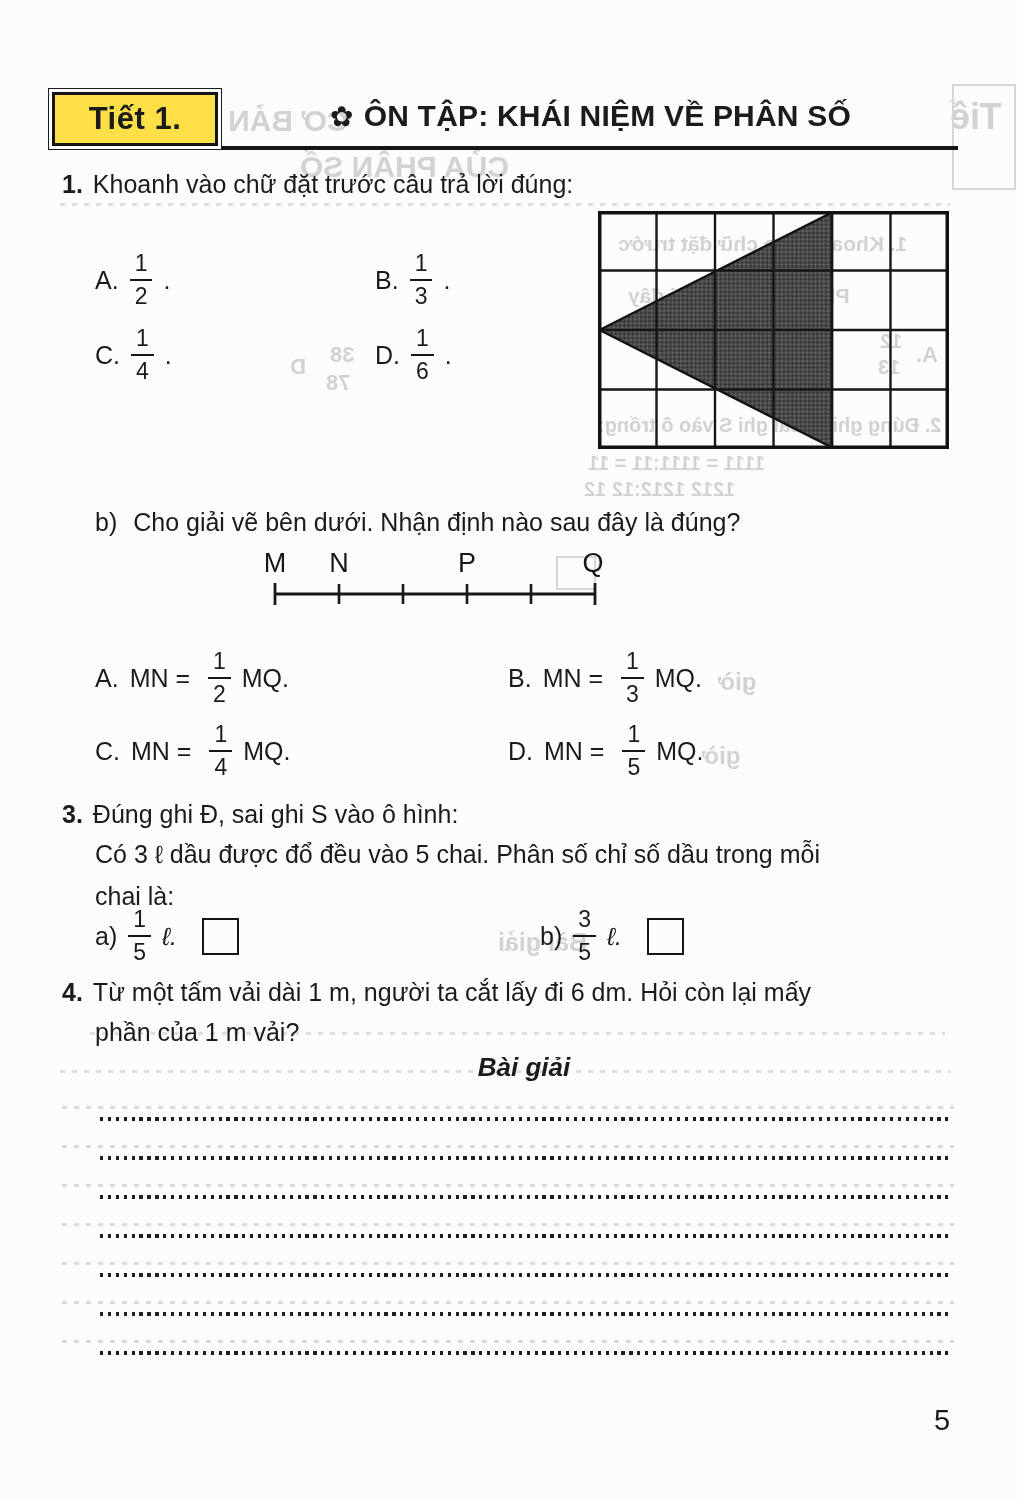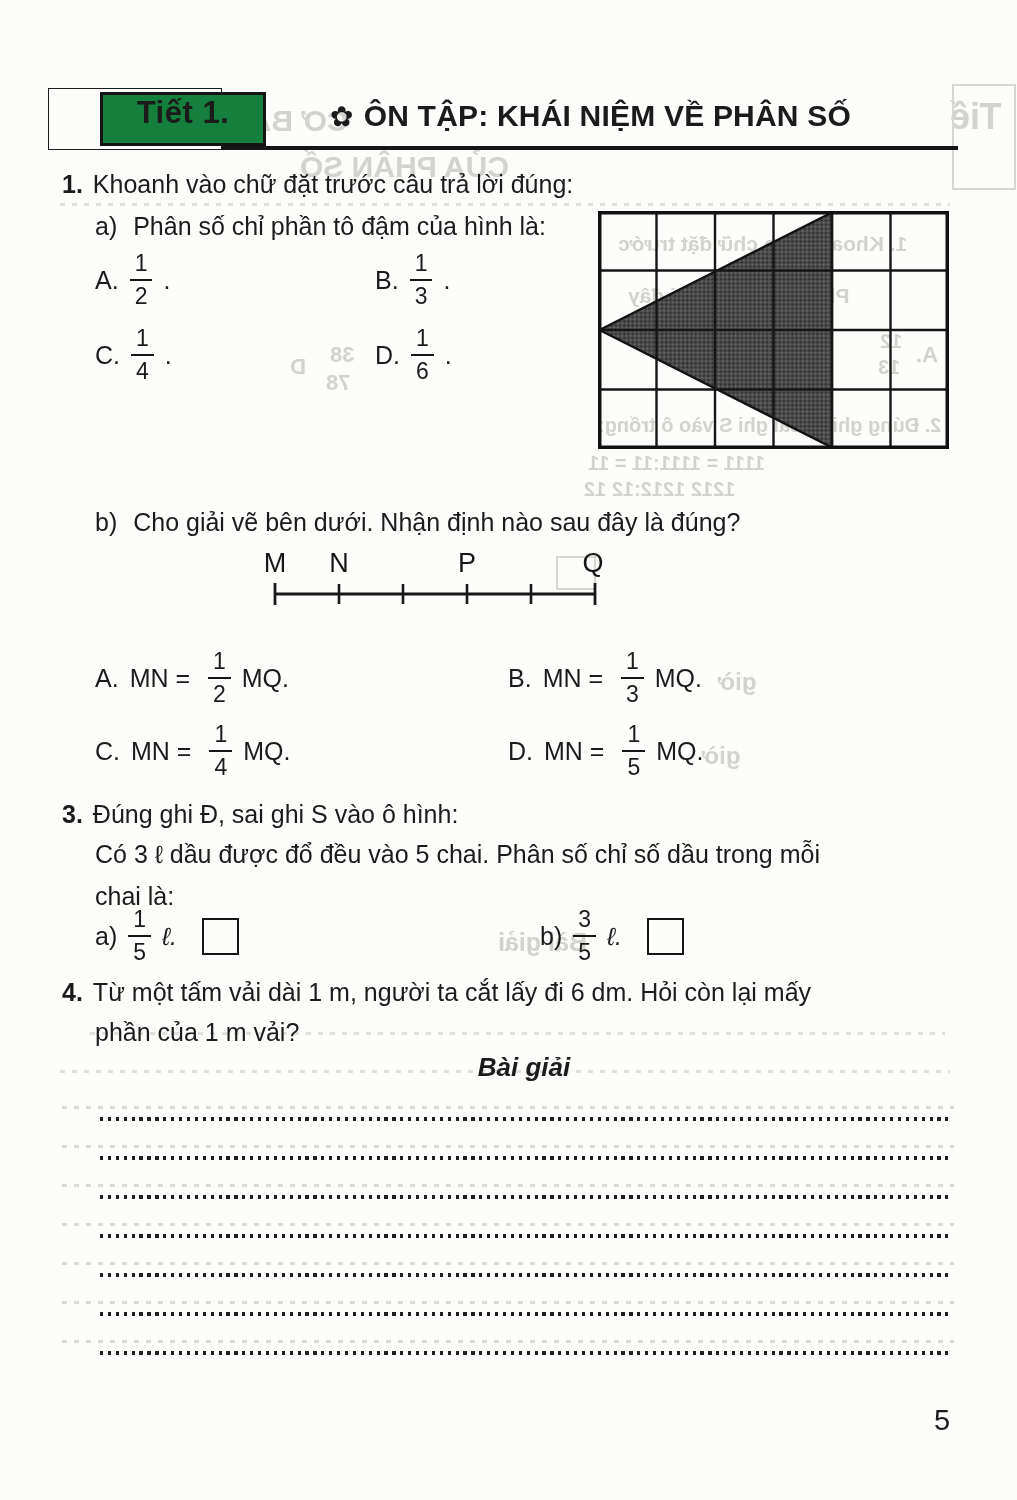--- a/index.html
+++ b/index.html
@@ -17,23 +17,22 @@
 
   
   .tiet-box {
     left: 48px; top: 88px; width: 174px; height: 62px;
     border: 1.6px solid #1a1a1a;
     padding: 3px;
   }
   .tiet-inner {
     width: 100%; height: 100%;
     border: 3.6px solid #141414;
-    display: flex; justify-content: center;
-    background: #15803d;
-    margin-left: 48px;
+    display: flex; align-items: center; justify-content: center;
+    background: #fde047;
   }
   .tiet-label { font-size: 31px; font-weight: bold; letter-spacing: .5px; }
   .page-title {
     left: 330px; top: 99px;
     font-size: 30px; font-weight: bold; white-space: nowrap;
     letter-spacing: .2px;
   }
   .florette { margin-right: 10px; font-size: 28px; }
   .header-rule { left: 222px; top: 146px; width: 736px; height: 4px; background: #151515; }
 
@@ -121,24 +120,20 @@
     <div class="abs page-title">
       <span class="florette">✿</span><span>ÔN TẬP: KHÁI NIỆM VỀ PHÂN SỐ</span>
     </div>
     <div class="abs header-rule"></div>
 
     <div class="abs qline" style="left:62px; top:170px;">
       <span class="qnum">1.</span>
       <span>Khoanh vào chữ đặt trước câu trả lời đúng:</span>
     </div>
 
-    <div class="abs sub" style="left:95px; top:212px;">
-      <span>a)</span>
-      <span style="margin-left:9px">Phân số chỉ phần tô đậm của hình là:</span>
-    </div>
 
     <div class="abs opt" style="left:95px; top:252px;">
       <span>A.</span>
       <span class="frac">
           <span class="num">1</span>
           <span class="den">2</span>
         </span>
       <span class="post">.</span>
     </div>
     <div class="abs opt" style="left:375px; top:252px;">

